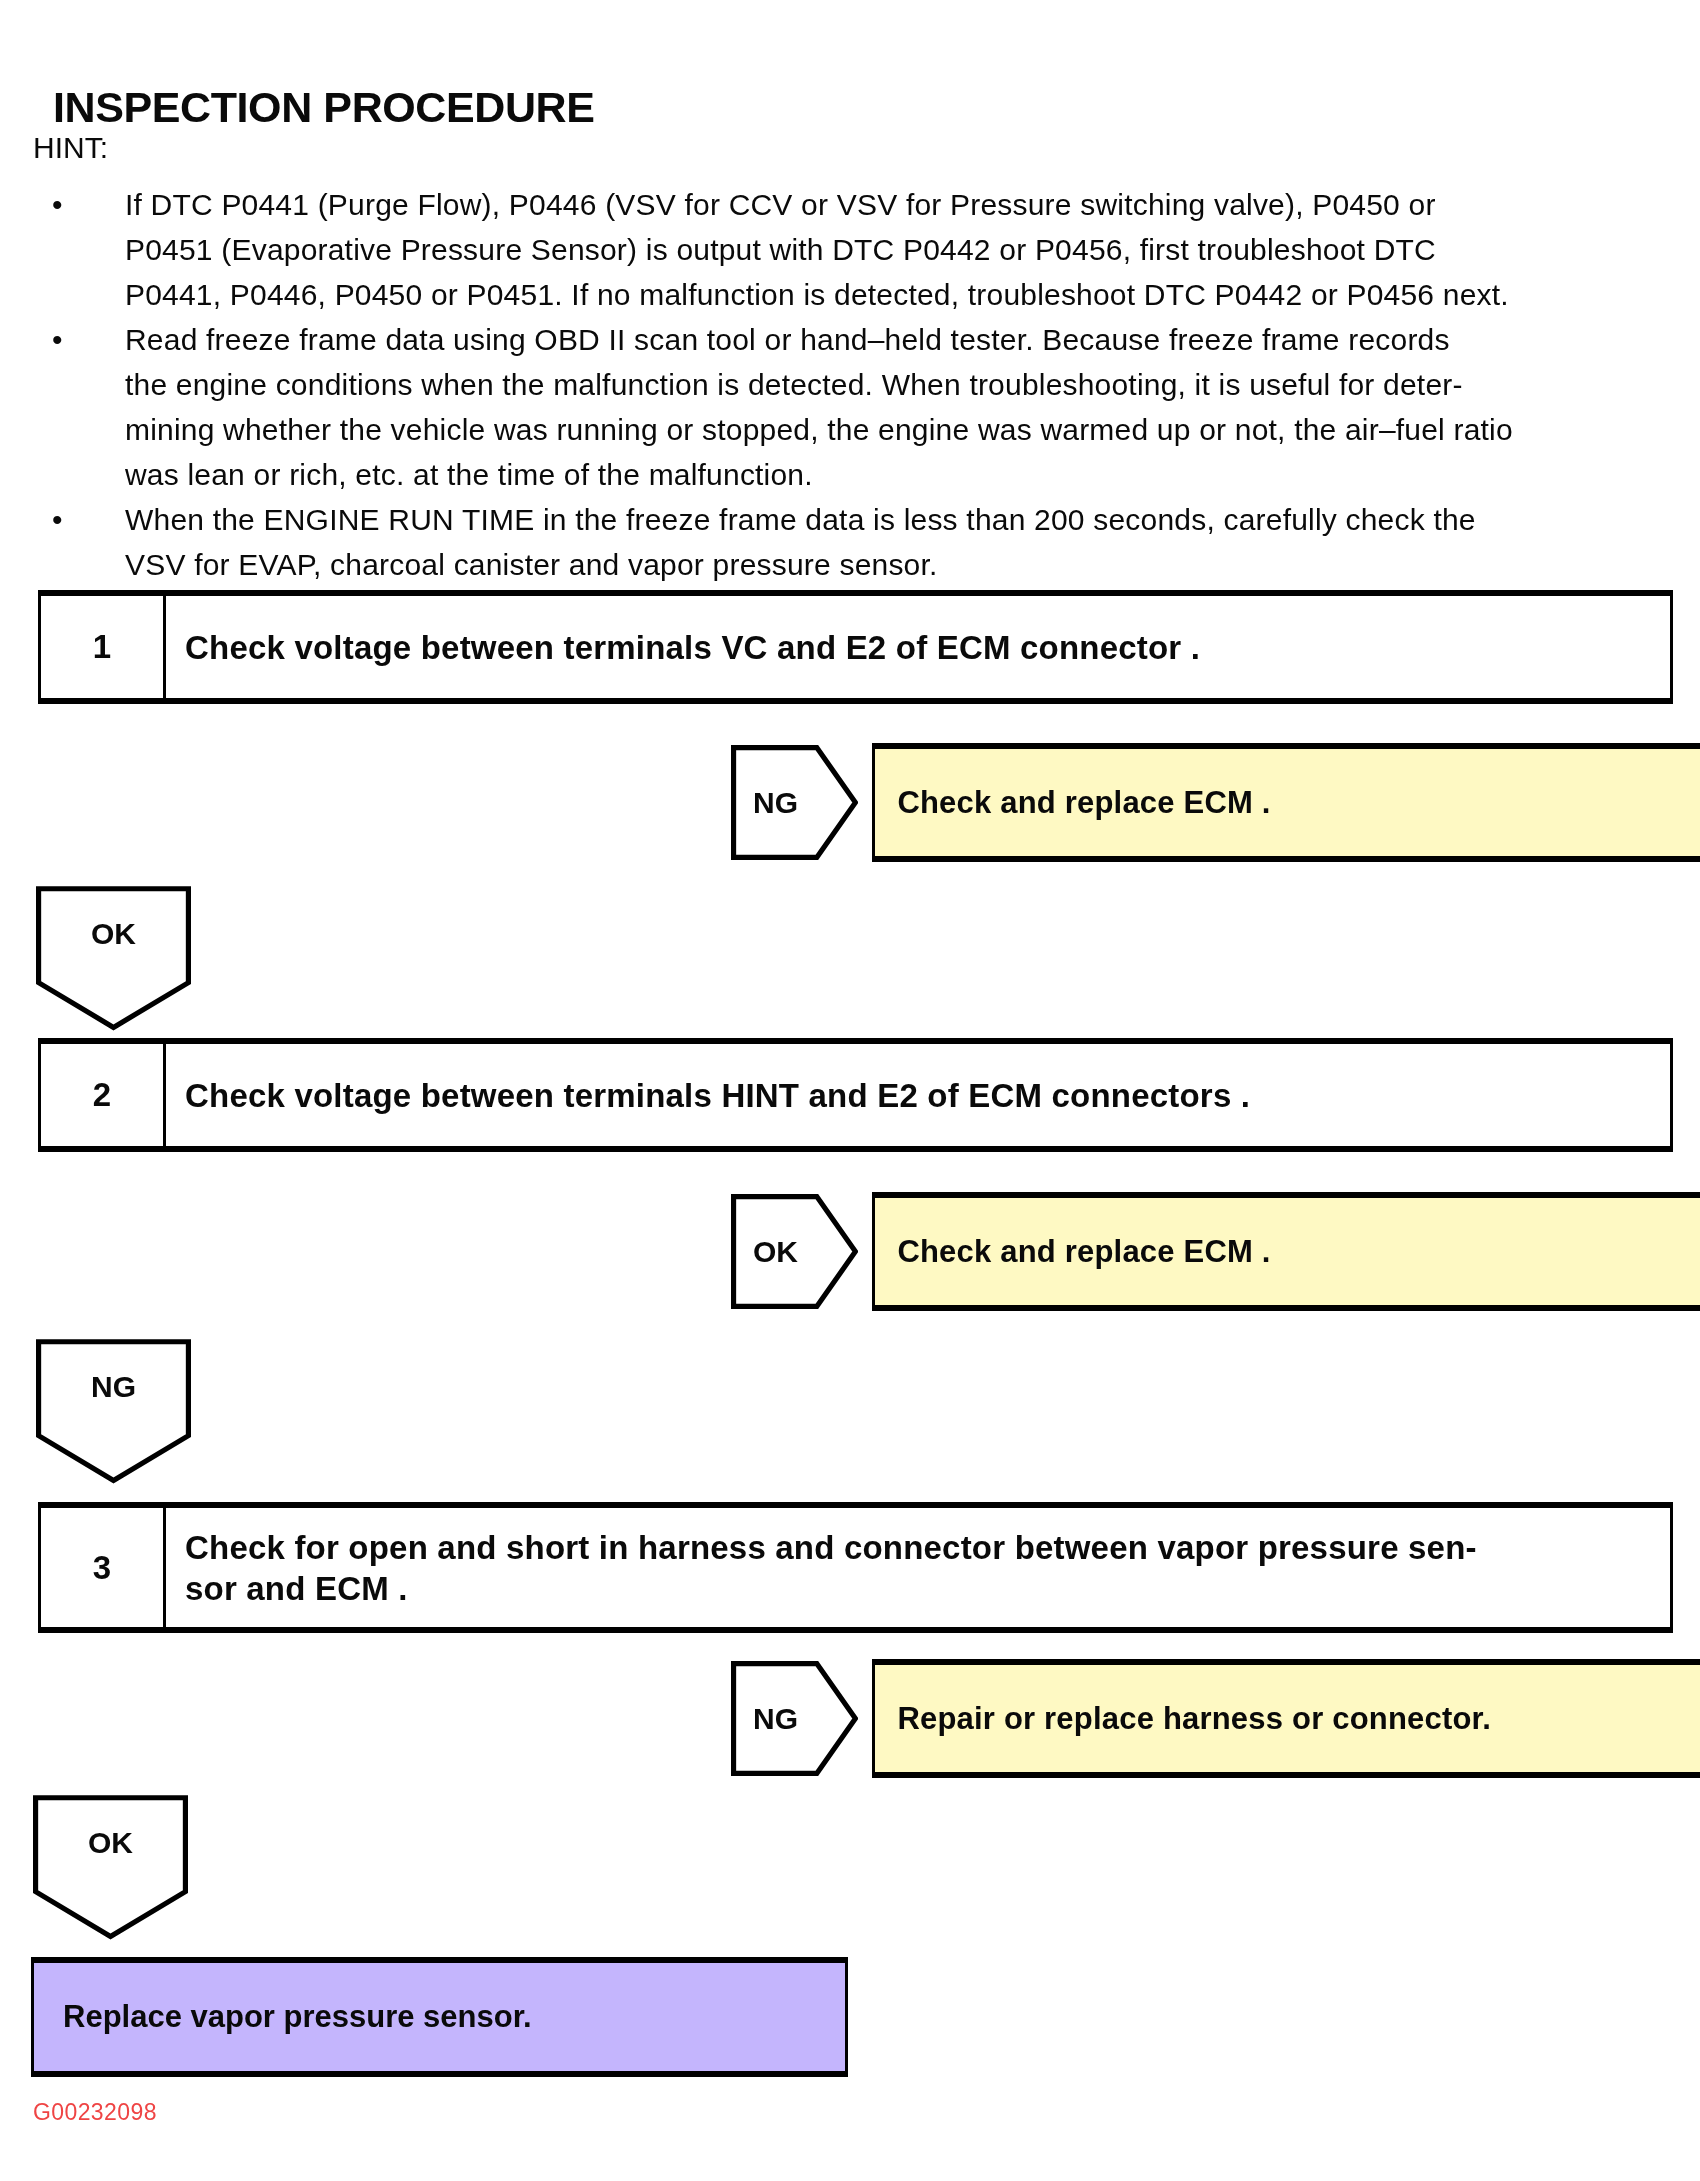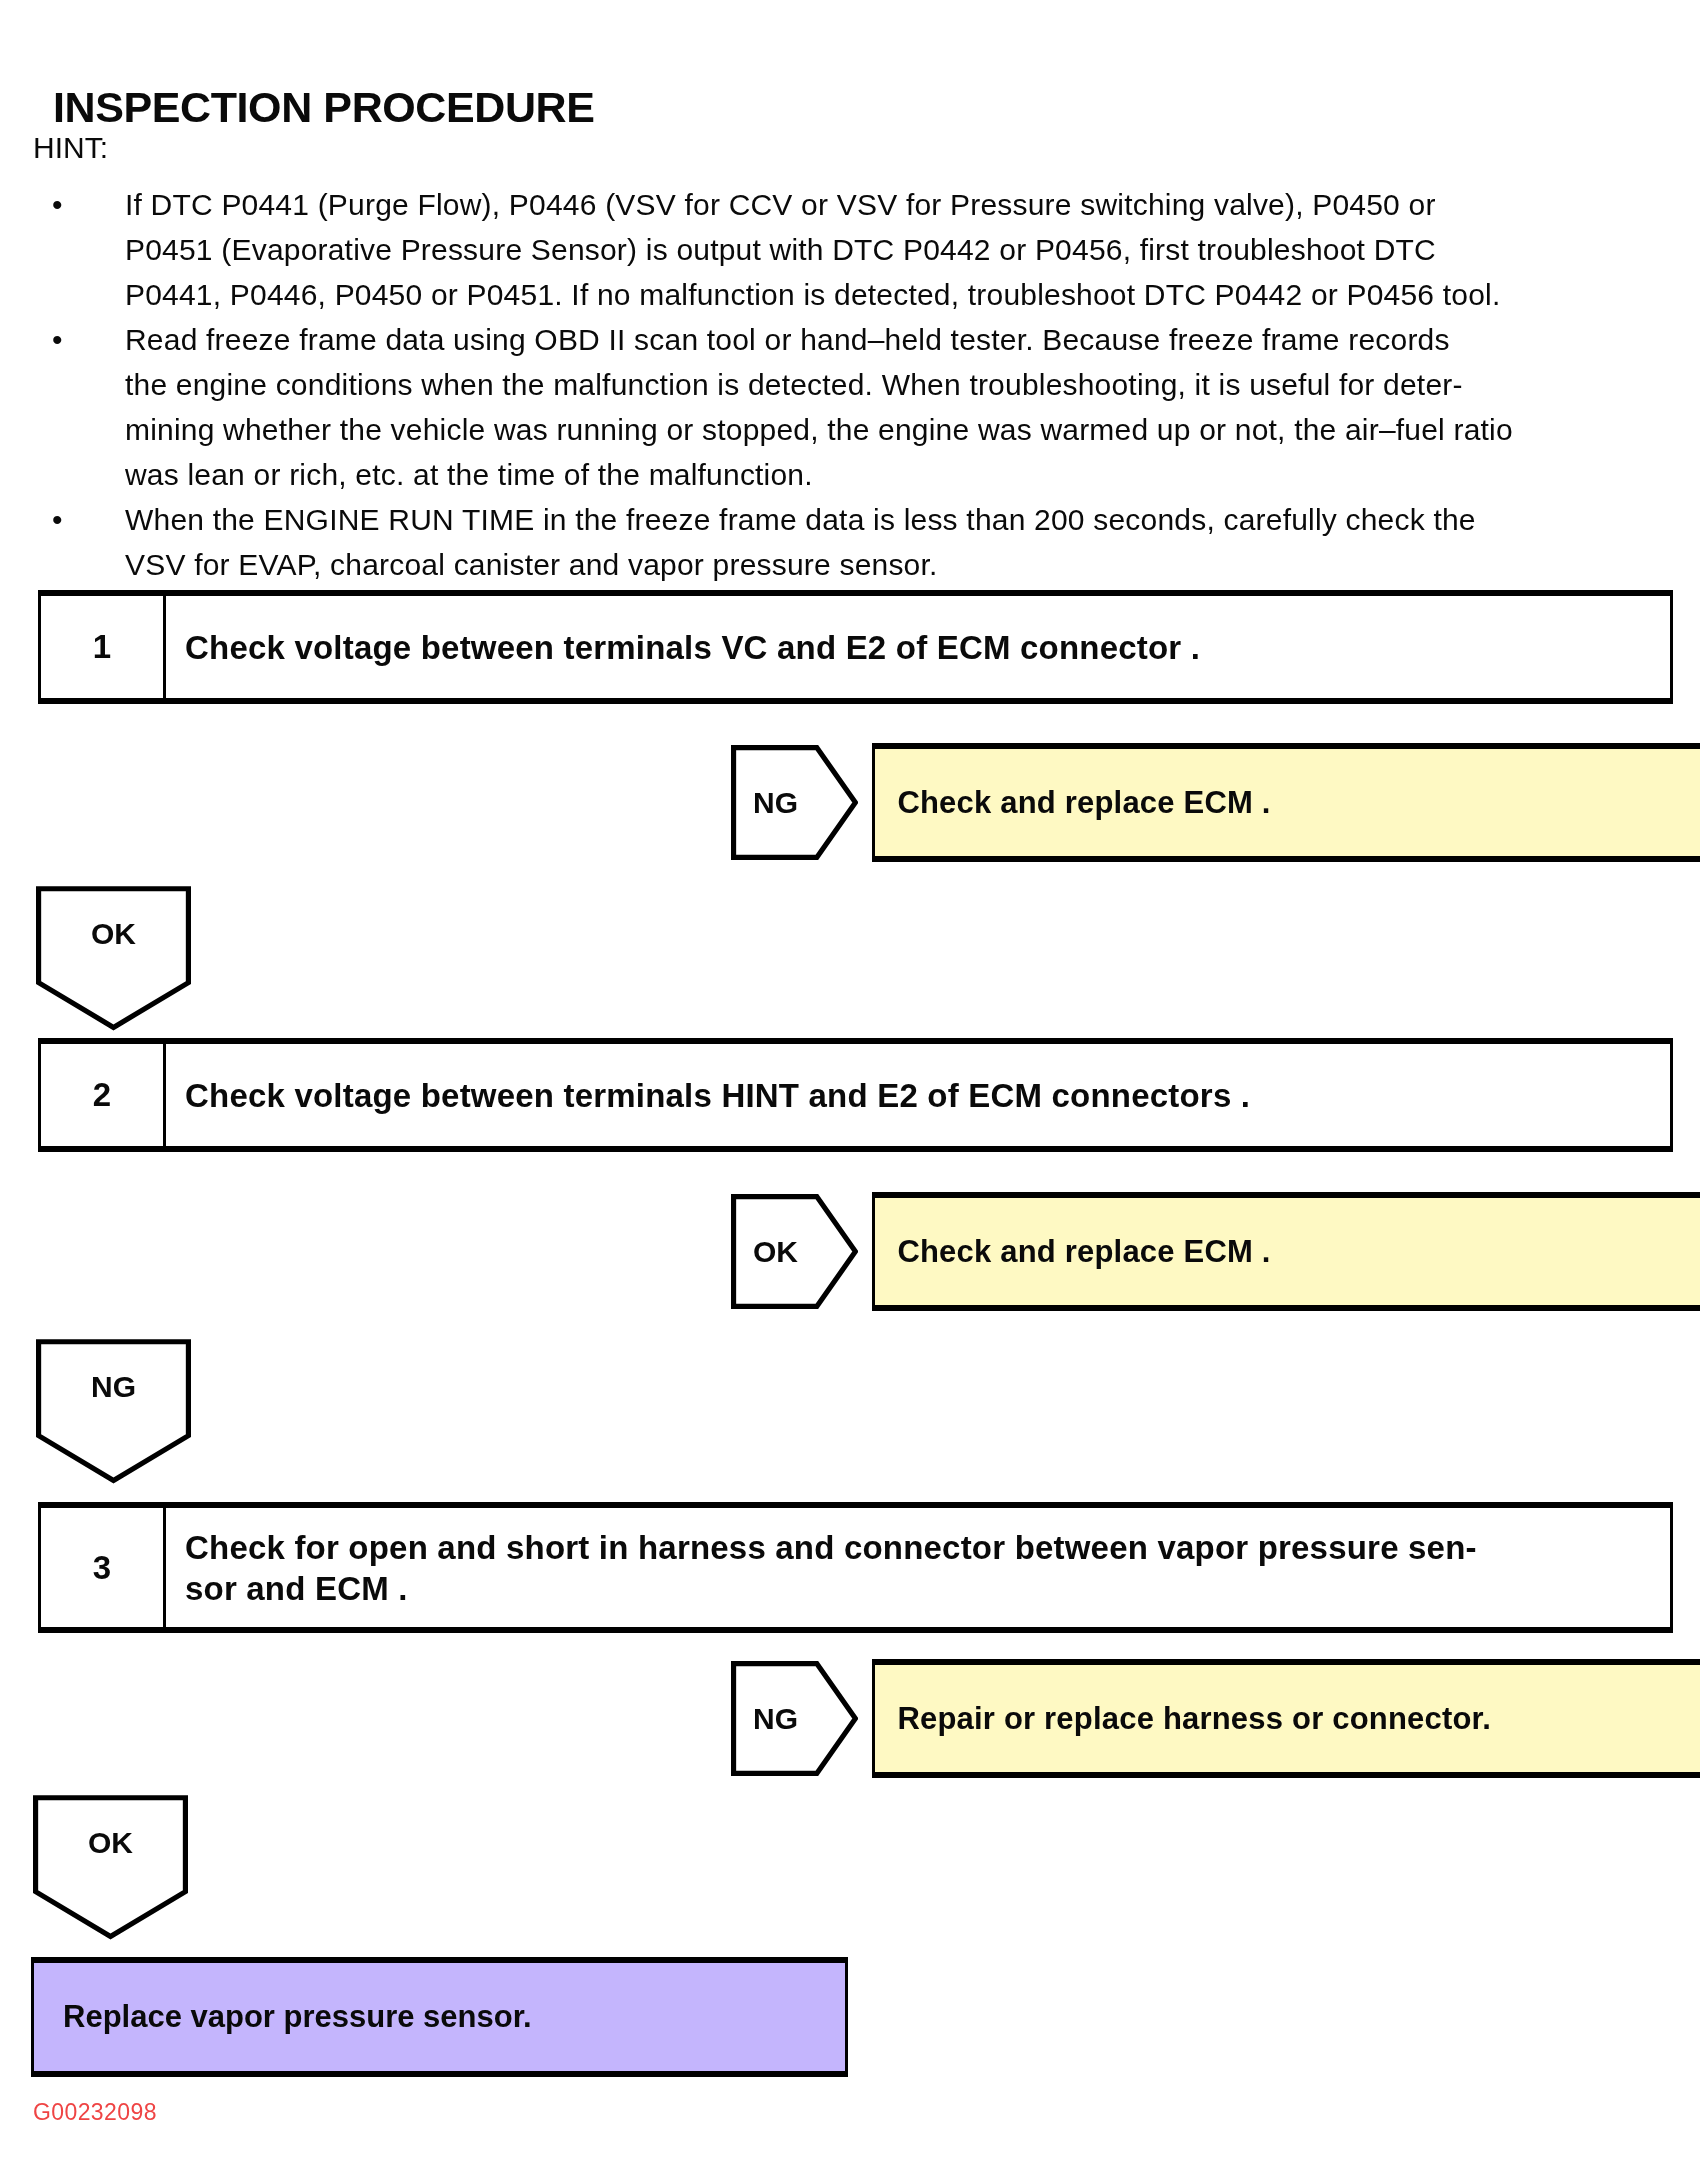--- a/index.html
+++ b/index.html
@@ -89,21 +89,21 @@
 
   <h1 class="title">INSPECTION PROCEDURE</h1>
   <div class="hint">HINT:</div>
 
   <div class="bullets">
     <div class="bullet">
       <span class="dot">•</span>
       <div class="lines">
         <div>If DTC P0441 (Purge Flow), P0446 (VSV for CCV or VSV for Pressure switching valve), P0450 or</div>
         <div>P0451 (Evaporative Pressure Sensor) is output with DTC P0442 or P0456, first troubleshoot DTC</div>
-        <div>P0441, P0446, P0450 or P0451. If no malfunction is detected, troubleshoot DTC P0442 or P0456 tool.</div>
+        <div>P0441, P0446, P0450 or P0451. If no malfunction is detected, troubleshoot DTC P0442 or P0456 next.</div>
       </div>
     </div>
     <div class="bullet">
       <span class="dot">•</span>
       <div class="lines">
         <div>Read freeze frame data using OBD II scan tool or hand–held tester. Because freeze frame records</div>
         <div>the engine conditions when the malfunction is detected. When troubleshooting, it is useful for deter-</div>
         <div>mining whether the vehicle was running or stopped, the engine was warmed up or not, the air–fuel ratio</div>
         <div>was lean or rich, etc. at the time of the malfunction.</div>
       </div>

